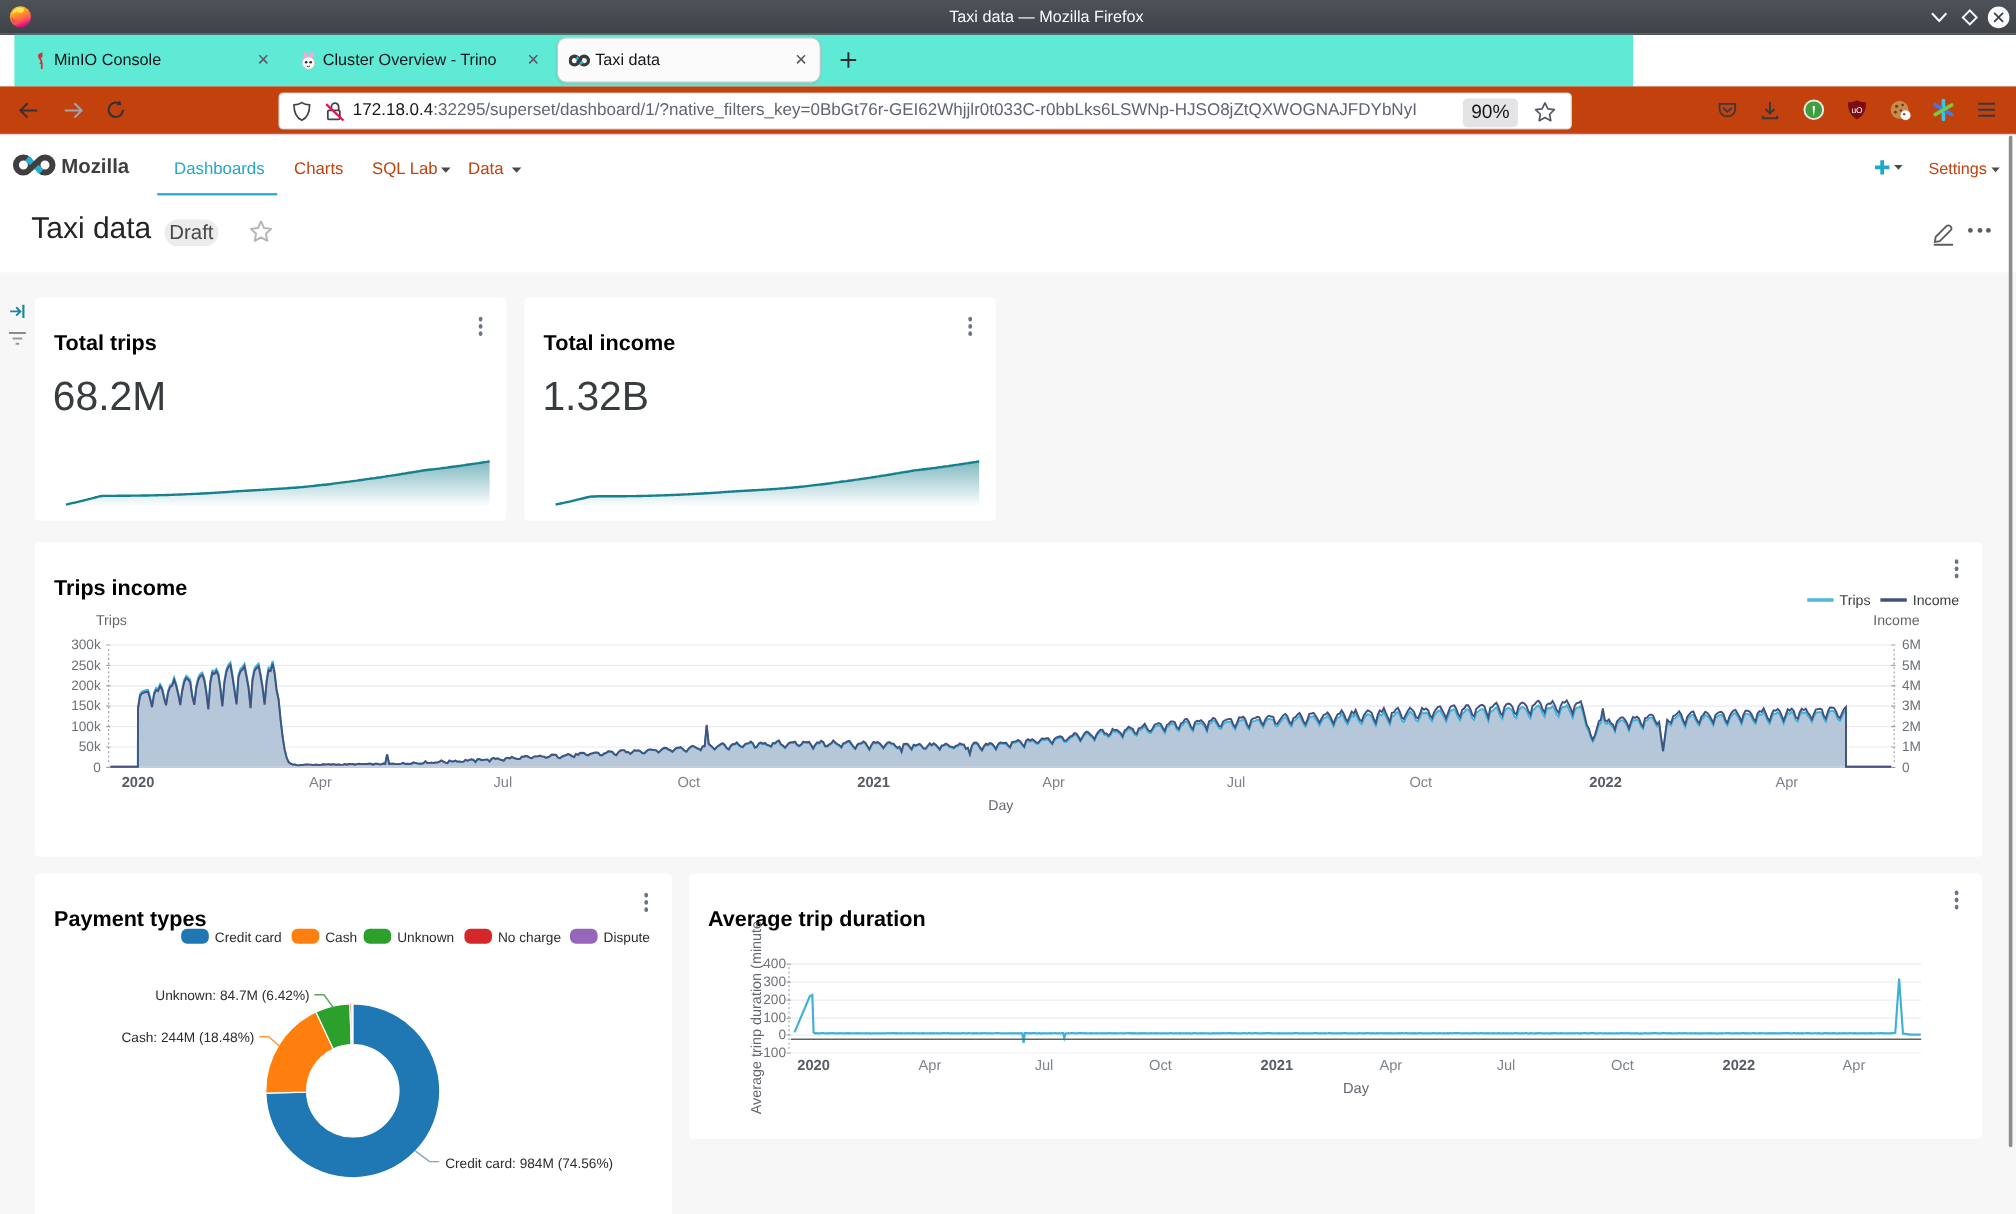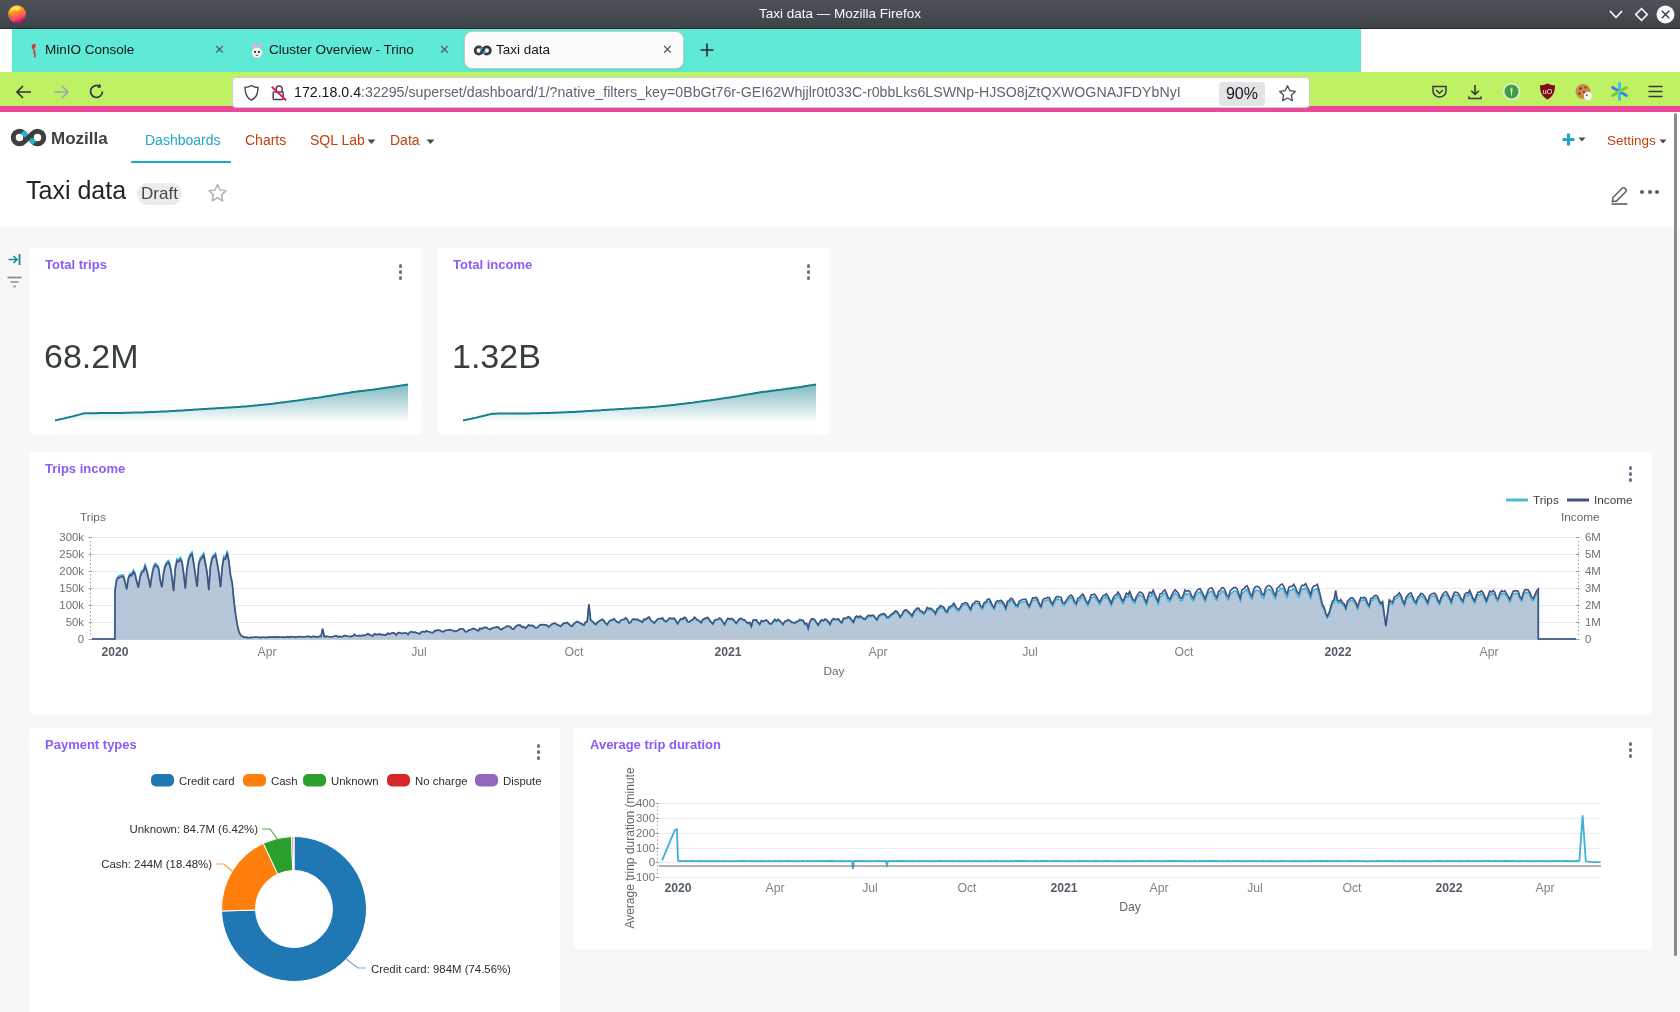--- a/index.html
+++ b/index.html
@@ -1,44 +1,44 @@
 <!DOCTYPE html>
 <html><head>
 <meta charset="utf-8">
 <title>Taxi data</title>
 <style>
 * { margin:0; padding:0; box-sizing:border-box; }
 html,body { width:1680px; height:1012px; overflow:hidden; font-family:"Liberation Sans", sans-serif; background:#fff; }
 .abs { position:absolute; }
 
 #titlebar { position:absolute; left:0; top:0; width:1680px; height:29px;
-  background:linear-gradient(#4c5258,#3d4349); border-bottom:1px solid #22262a; }
+  background:linear-gradient(#4c5258,#3d4349); border-bottom:1px solid #22262a;padding-left:32px; }
 #titletext { position:absolute; top:6px; width:100%; text-align:center; color:#fbfbfe; font-size:13.5px; }
 #tabbar { position:absolute; left:12px; top:29px; width:1349px; height:43px; background:#5eead4; }
 .tab { position:absolute; top:3px; height:38px; color:#15141a; font-size:13.5px; white-space:nowrap; }
 .tabx { color:#5a5a64; font-size:13px; }
 #activetab { position:absolute; left:452px; top:2px; width:220px; height:38px; background:#fbfbfc;
   border:1px solid #c8c8cc; border-radius:8px; box-shadow:0 1px 2px rgba(0,0,0,.08); }
-#navbar { position:absolute; left:0; top:72px; width:1680px; height:40px; background:#bef264; border-bottom:6px solid #ec4899; }
+#navbar { position:absolute; left:0; top:72px; width:1680px; height:40px; background:#c2410c; border-bottom:1px solid #ec4899; }
 #urlfield { position:absolute; left:232px; top:5px; width:1078px; height:31px; background:#fff;
   border:1px solid #ccced0; border-radius:4px; }
 #urltext { position:absolute; left:61px; top:6px; font-size:14.2px; color:#5f6671; white-space:nowrap; }
 #urltext b { color:#17161d; font-weight:400; }
 .zoomchip { position:absolute; right:44px; top:4px; background:#e4e4e6; border-radius:4px; color:#15141a;
   font-size:16px; padding:3px 7px; }
 
 #ssheader { position:absolute; left:0; top:112px; width:1680px; height:51px; background:#fff; }
 .menuitem { font-size:14px; color:#c2410c; }
 #titlerow { position:absolute; left:0; top:163px; width:1680px; height:64px; background:#fff; }
 #content { position:absolute; left:0; top:227px; width:1680px; height:785px; background:#f7f7f8; }
 .card { position:absolute; background:#fff; border-radius:4px; }
-.ctitle { position:absolute; left:16px; top:9px; font-size:13px; font-weight:bold; color:#8b5cf6; }
+.ctitle { position:absolute; left:16px; top:28px; font-size:18px; font-weight:bold; color:#000000; }
 .kebab { position:absolute; display:flex; flex-direction:column; gap:2.5px; }
 .kebab i { width:3.5px; height:3.5px; border-radius:50%; background:#6a7485; }
-.bignum { position:absolute; left:15px; top:64px; font-size:34px; color:#373d3f; letter-spacing:0px;margin-top:25px; }
+.bignum { position:absolute; left:15px; top:64px; font-size:34px; color:#373d3f; letter-spacing:0px; }
 </style>
 </head>
 <body>
 
 <div id="titlebar">
   <svg class="abs" style="left:6px;top:3px" width="22" height="22" viewBox="0 0 22 22">
     <defs>
       <linearGradient id="ffo" x1="0" y1="0" x2="0.4" y2="1">
         <stop offset="0%" stop-color="#ffd647"></stop>
           <stop offset="45%" stop-color="#ff9a1f"></stop>

